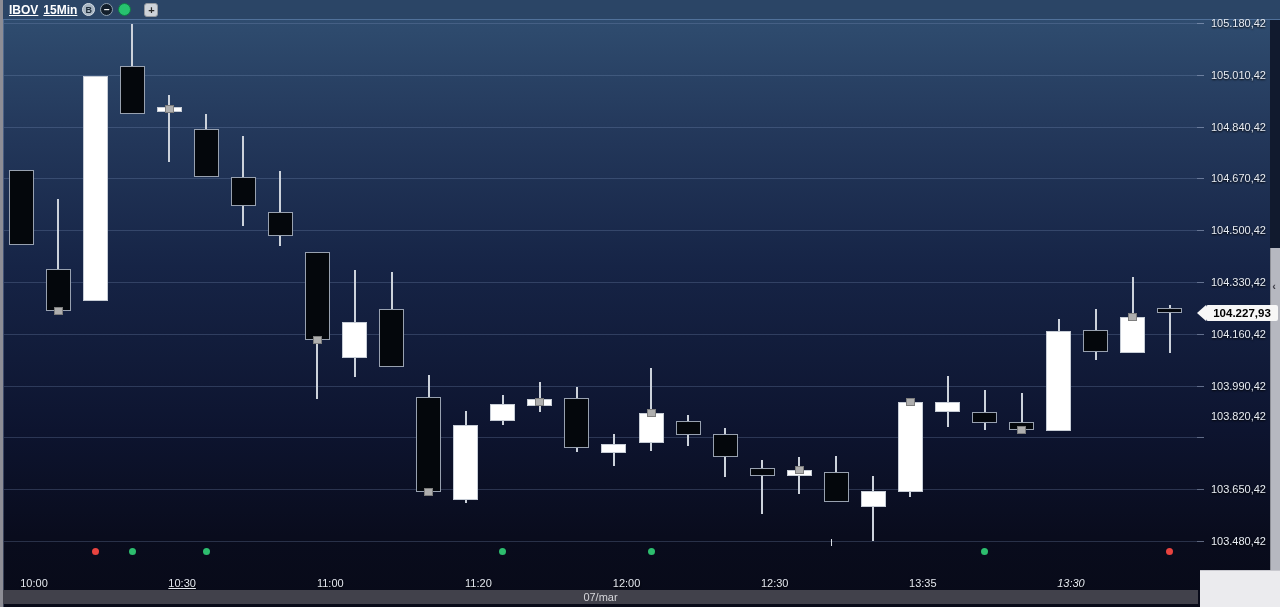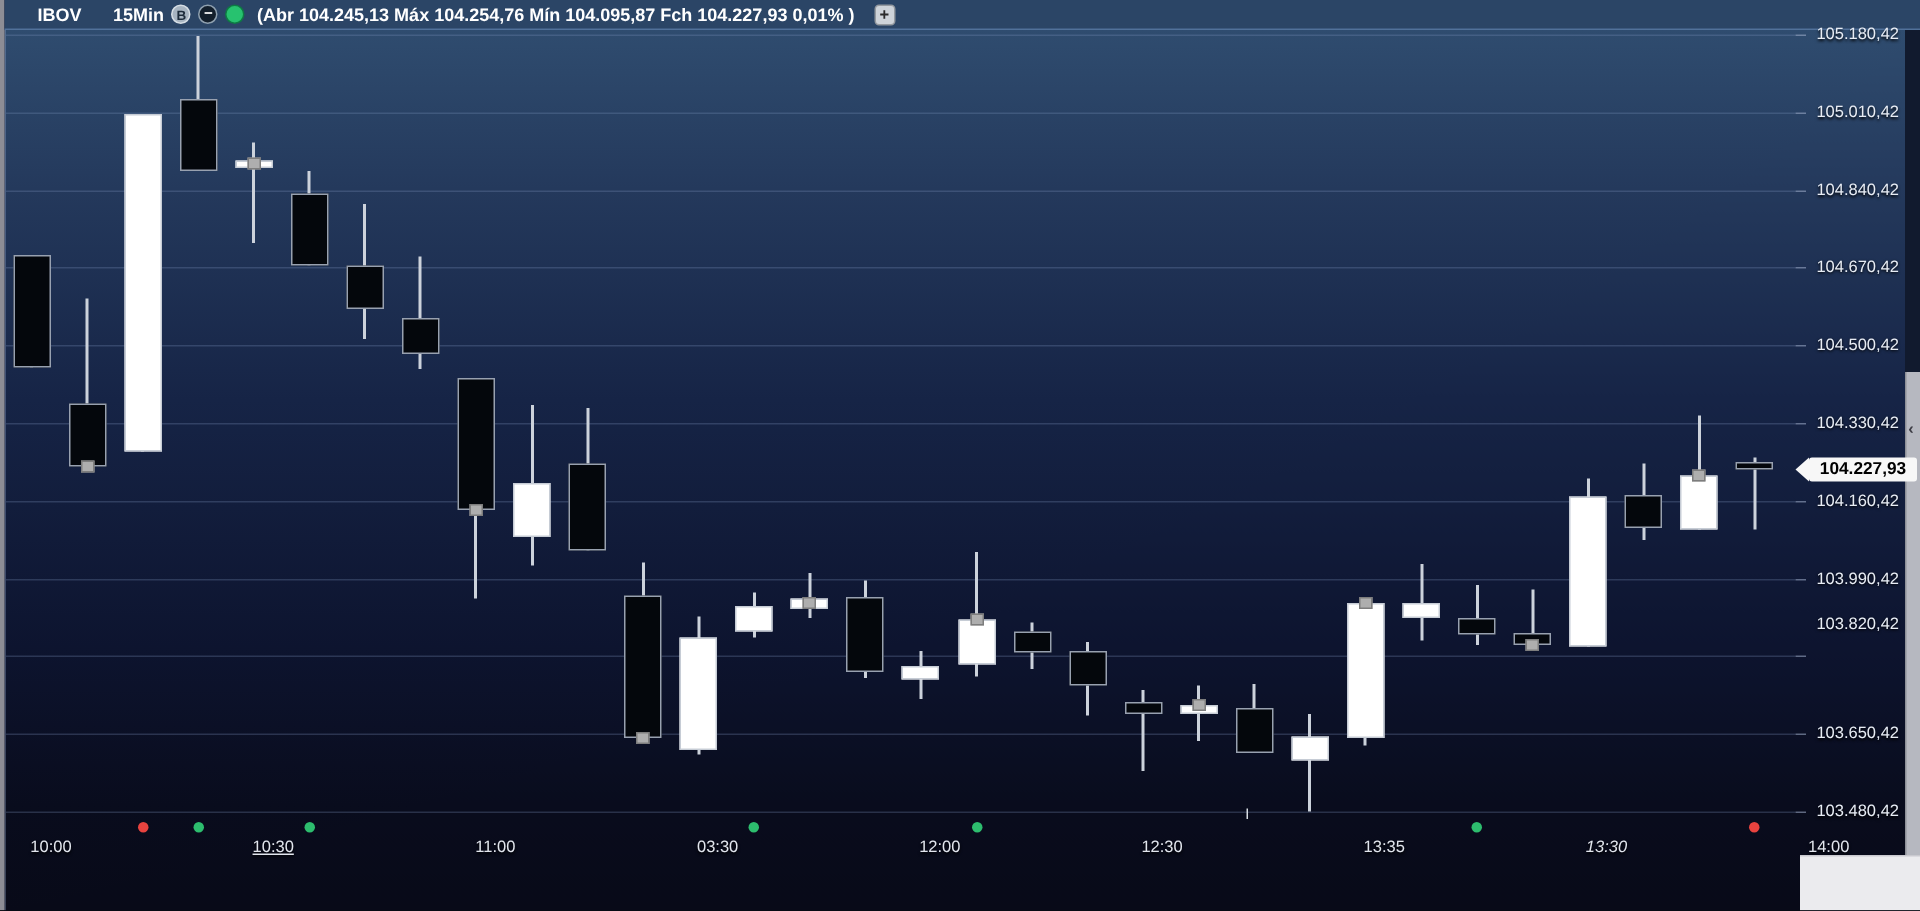--- a/index.html
+++ b/index.html
@@ -5,21 +5,21 @@
   html,body{margin:0;padding:0;background:#000;}
   #app{position:relative;width:1280px;height:607px;overflow:hidden;
        font-family:"Liberation Sans",sans-serif;background:#0a0d1e;}
   #left-edge{position:absolute;left:0;top:0;width:3px;height:607px;background:#8d8d95;}
   #chart-bg{position:absolute;left:3px;top:20px;width:1277px;height:587px;
             background:linear-gradient(180deg,#2f4c6f 0%,#24395c 18%,#162446 42%,#0d142f 70%,#090c1d 88%,#080a18 100%);
             border-left:1px solid rgba(150,170,205,.35);}
   #header{position:absolute;left:3px;top:0;width:1277px;height:20px;background:#2b4566;
           border-bottom:1px solid #51719a;display:flex;align-items:center;gap:5px;
           padding-left:6px;box-sizing:border-box;font-weight:bold;font-size:12px;color:#fff;}
-  .sym{ cursor:pointer;margin-left:16px;}
+  .sym{ text-decoration:underline;cursor:pointer;}
   .icon-circle{width:13px;height:13px;border-radius:50%;display:inline-flex;
                align-items:center;justify-content:center;box-sizing:border-box;flex:0 0 auto;}
   .ic-logo{background:#a7b4c1;color:#1d2c3b;border:1px solid #d6dee5;font-size:9px;font-weight:bold;}
   .ic-minus{background:#131f2c;color:#fff;border:1px solid #8fa0af;font-size:10px;font-weight:bold;line-height:10px;}
   .ic-green{background:#27c26f;border:1px solid #0e7a44;}
   .hdr-info{margin-left:3px;white-space:nowrap;}
   .plus-btn{width:14px;height:14px;margin-left:8px;border:1px solid #94999f;background:#ced3d9;
             border-radius:3px;color:#2a2a2a;font-size:11px;font-weight:bold;line-height:12px;
             text-align:center;cursor:pointer;box-sizing:border-box;}
   #plot{position:absolute;left:0;top:0;width:1197px;height:590px;overflow:hidden;}
@@ -28,21 +28,21 @@
   .ylabel{position:absolute;left:1198px;width:68px;text-align:right;font-size:11px;
           color:#e8edf5;line-height:14px;text-shadow:0 1px 2px #000;}
   .wick{position:absolute;width:2px;background:#ccd2db;}
   .candle-body{position:absolute;width:25px;box-sizing:border-box;border:1px solid #a9b1be;}
   .up{background:#ffffff;border-color:#c6ccd5;}
   .down{background:#04070c;border-color:#98a1b0;}
   .marker{position:absolute;width:9px;height:8px;background:#aeaeae;border:1px solid #7d7d7d;box-sizing:border-box;}
   .dot{position:absolute;width:7px;height:7px;border-radius:50%;top:548px;}
   .dot-red{background:#e8433f;}
   .dot-green{background:#2dbd6e;}
-  .xlabel{position:absolute;top:558px;width:46px;text-align:center;font-size:11px;
+  .xlabel{position:absolute;top:576px;width:46px;text-align:center;font-size:11px;
           color:#e2e6ee;text-shadow:0 1px 2px #000;line-height:14px;}
   #session-tick{position:absolute;left:831px;top:539px;width:1px;height:7px;background:#d8dde4;}
   #price-tag{position:absolute;left:1197px;height:16px;display:flex;align-items:center;z-index:6;}
   #price-tag .tag-arrow{width:0;height:0;border-top:8px solid transparent;
                         border-bottom:8px solid transparent;border-right:9px solid #f7f7f7;}
   #price-tag .tag-box{background:#f7f7f7;color:#000;font-weight:bold;font-size:11.5px;
                       height:16px;line-height:16px;border-radius:2px;width:72px;text-align:center;}
   #date-bar{position:absolute;left:3px;top:590px;width:1195px;height:14px;background:#41414b;
             color:#d6d6da;font-size:11px;line-height:14px;text-align:center;}
   #vscroll-track{position:absolute;left:1270px;top:20px;width:10px;height:228px;background:#111a2e;}
@@ -59,21 +59,20 @@
 <div id="app">
   <div id="chart-bg"></div>
   <div id="left-edge"></div>
 
   <div id="header">
     <span class="sym">IBOV</span>
     <span class="sym">15Min</span>
     <span class="icon-circle ic-logo">B</span>
     <span class="icon-circle ic-minus">−</span>
     <span class="icon-circle ic-green"></span>
-    <span class="hdr-info">(Abr 104.245,13 Máx 104.254,76 Mín 104.095,87 Fch 104.227,93 0,01% )</span>
     <span class="plus-btn">+</span>
   </div>
 
   <div id="plot">
       <div class="gridline" style="top: 23px;"></div>
       <div class="gridline" style="top: 74.8px;"></div>
       <div class="gridline" style="top: 126.6px;"></div>
       <div class="gridline" style="top: 178.4px;"></div>
       <div class="gridline" style="top: 230.2px;"></div>
       <div class="gridline" style="top: 282px;"></div>
@@ -178,39 +177,42 @@
       <div class="ylabel" style="top: 409px;">103.820,42</div>
       <div class="ytick" style="top: 489.2px;"></div>
       <div class="ylabel" style="top: 482.2px;">103.650,42</div>
       <div class="ytick" style="top: 541px;"></div>
       <div class="ylabel" style="top: 534px;">103.480,42</div>
     </div>
   <div id="x-axis">
       <div class="xlabel" style="left: 11px;">10:00</div>
       <div class="xlabel" style="left: 159.14px; text-decoration: underline;">10:30</div>
       <div class="xlabel" style="left: 307.28px;">11:00</div>
-      <div class="xlabel" style="left: 455.42px;">03:30</div>
+      <div class="xlabel" style="left: 455.42px;">11:20</div>
       <div class="xlabel" style="left: 603.56px;">12:00</div>
       <div class="xlabel" style="left: 751.7px;">12:30</div>
       <div class="xlabel" style="left: 899.84px;">13:35</div>
       <div class="xlabel" style="left: 1047.98px; font-style: italic;">13:30</div>
       <div class="xlabel" style="left: 1196.12px;">14:00</div>
       <div class="dot dot-red" style="left: 91.62px;"></div>
       <div class="dot dot-green" style="left: 128.68px;"></div>
       <div class="dot dot-green" style="left: 202.8px;"></div>
       <div class="dot dot-green" style="left: 499.28px;"></div>
       <div class="dot dot-green" style="left: 647.52px;"></div>
       <div class="dot dot-green" style="left: 981.06px;"></div>
       <div class="dot dot-red" style="left: 1166.36px;"></div>
     </div>
   <div id="session-tick"></div>
 
   <div id="price-tag" style="top: 305.229px;">
     <span class="tag-arrow"></span>
     <span class="tag-box">104.227,93</span>
   </div>
 
+  <div id="date-bar">
+    <span>07/mar</span>
+  </div>
 
   <div id="vscroll-track"></div>
   <div id="vscroll-thumb"></div>
   <div id="scroll-chevron">‹</div>
   <div id="corner"></div>
 </div>
 
 </body></html>

